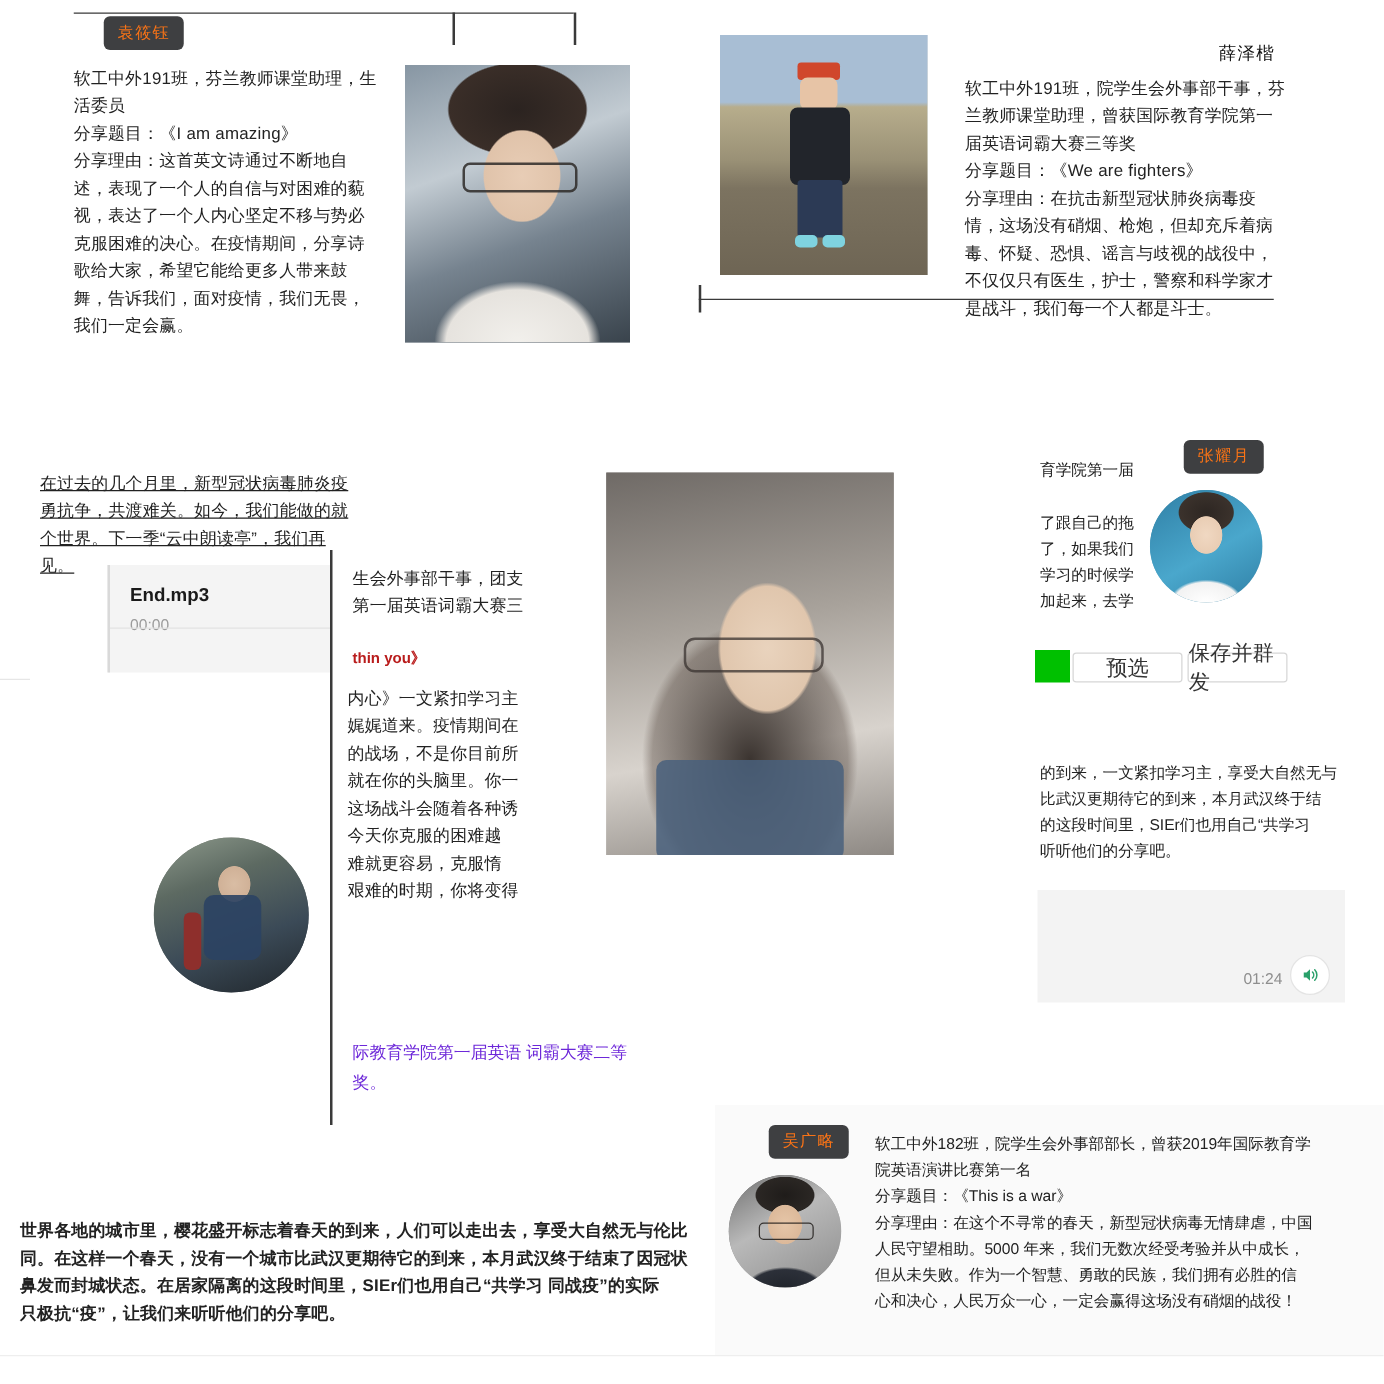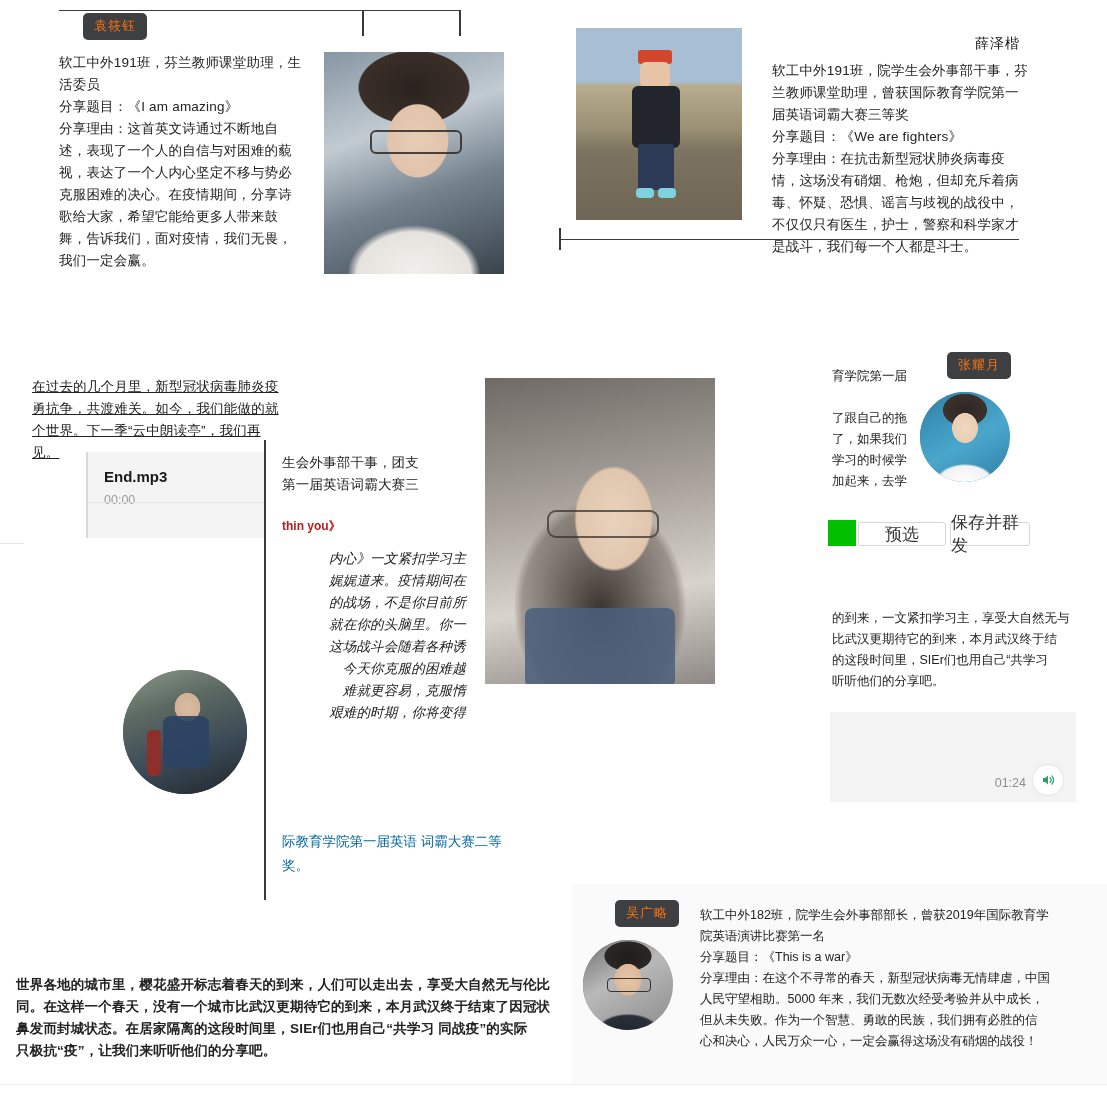--- a/index.html
+++ b/index.html
@@ -123,21 +123,21 @@
     justify-content: center;
     cursor: pointer;
   }
   .swatch {
     position: absolute;
     width: 28px;
     height: 26px;
     background: #00c000;
   }
   .green-text {
-    color: #0369a1;
+    color: #6d28d9;
     font-size: 13.5px;
     line-height: 24px;
   }
   .vline {
     position: absolute;
     width: 2px;
     background: #3a3a3a;
   }
   .hline {
     position: absolute;
@@ -236,21 +236,21 @@
   </div>
 
   <div class="panel" style="left:264px; top:440px; width:456px; height:460px;">
   </div>
 
   <div class="txt" style="position:absolute; left:282px; top:452px; width:210px;">生会外事部干事，团支
 第一届英语词霸大赛三</div>
 
   <div style="position:absolute; left:282px; top:518px; font-size:12px; font-weight:bold; color:#b91c1c;">thin you》</div>
 
-  <div class="txt" style="position:absolute; left:266px; top:548px; width:200px; text-align:right;font-style:italic;">内心》一文紧扣学习主
+  <div class="txt" style="position:absolute; left:278px; top:548px; width:200px; text-align:left;">内心》一文紧扣学习主
 娓娓道来。疫情期间在
 的战场，不是你目前所
 就在你的头脑里。你一
 这场战斗会随着各种诱
 今天你克服的困难越
 难就更容易，克服惰
 艰难的时期，你将变得</div>
 
   <div class="photo p3" style="left:485px; top:378px; width:230px; height:306px;">
     <div style="position:absolute;left:0;top:0;width:100%;height:100%;

